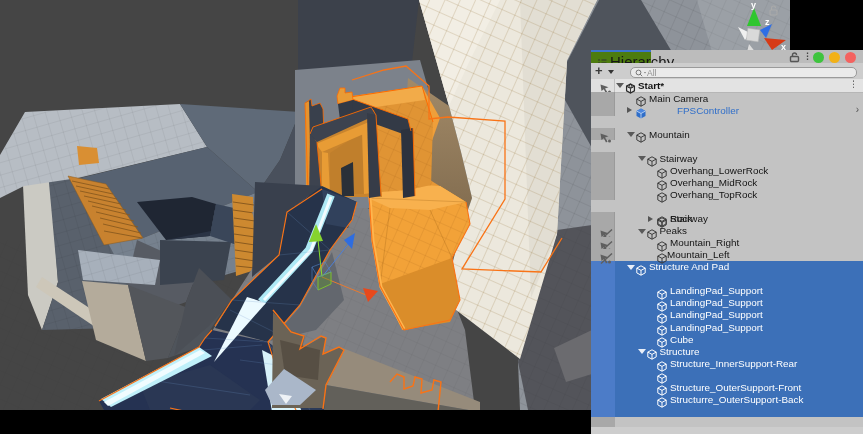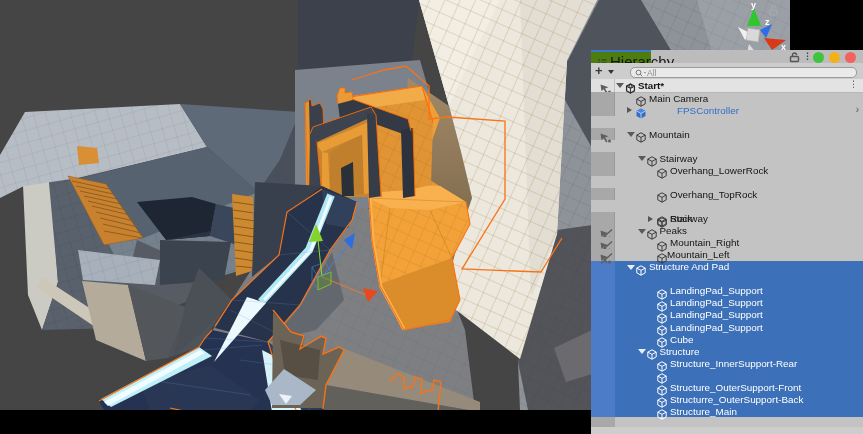--- a/index.html
+++ b/index.html
@@ -290,20 +290,28 @@
         <span class="lbl" style="left:68.5px">Stairway</span>
       </div>
       <div class="row" style="top:72.3px">
         <div class="gut"></div>
         <span class="cic" style="left:66px"><svg width="10" height="11" viewBox="0 0 10 11">
             <path d="M5 0.8L9.2 3.1v4.8L5 10.2L0.8 7.9V3.1Z" fill="none" stroke="#3c3c3c" stroke-width="1"></path>
             <path d="M5 5.4v4.8M0.8 3.1L5 5.4L9.2 3.1" stroke="#3c3c3c" stroke-width="1" fill="none"></path>
           </svg></span>
         <span class="lbl" style="left:79px">Overhang_LowerRock</span>
       </div>
+      <div class="row" style="top:84.4px">
+        <div class="gut"></div>
+        <span class="cic" style="left:66px"><svg width="10" height="11" viewBox="0 0 10 11">
+            <path d="M5 0.8L9.2 3.1v4.8L5 10.2L0.8 7.9V3.1Z" fill="none" stroke="#3c3c3c" stroke-width="1"></path>
+            <path d="M5 5.4v4.8M0.8 3.1L5 5.4L9.2 3.1" stroke="#3c3c3c" stroke-width="1" fill="none"></path>
+          </svg></span>
+        <span class="lbl" style="left:79px">Overhang_MidRock</span>
+      </div>
       <div class="row" style="top:96.4px">
         <div class="gut"></div>
         <span class="cic" style="left:66px"><svg width="10" height="11" viewBox="0 0 10 11">
             <path d="M5 0.8L9.2 3.1v4.8L5 10.2L0.8 7.9V3.1Z" fill="none" stroke="#3c3c3c" stroke-width="1"></path>
             <path d="M5 5.4v4.8M0.8 3.1L5 5.4L9.2 3.1" stroke="#3c3c3c" stroke-width="1" fill="none"></path>
           </svg></span>
         <span class="lbl" style="left:79px">Overhang_TopRock</span>
       </div>
       <div class="row" style="top:120px">
         <div class="gut"></div>
@@ -446,28 +454,20 @@
           </svg></span>
         <span class="lbl" style="left:79px">Structure_OuterSupport-Front</span>
       </div>
       <div class="row sel" style="top:301.3px">
         <div class="gut"></div>
         <span class="cic" style="left:66px"><svg width="10" height="11" viewBox="0 0 10 11">
             <path d="M5 0.8L9.2 3.1v4.8L5 10.2L0.8 7.9V3.1Z" fill="none" stroke="#fff" stroke-width="1"></path>
             <path d="M5 5.4v4.8M0.8 3.1L5 5.4L9.2 3.1" stroke="#fff" stroke-width="1" fill="none"></path>
           </svg></span>
         <span class="lbl" style="left:79px">Structurre_OuterSupport-Back</span>
-      </div>
-      <div class="row sel" style="top:313.3px">
-        <div class="gut"></div>
-        <span class="cic" style="left:66px"><svg width="10" height="11" viewBox="0 0 10 11">
-            <path d="M5 0.8L9.2 3.1v4.8L5 10.2L0.8 7.9V3.1Z" fill="none" stroke="#fff" stroke-width="1"></path>
-            <path d="M5 5.4v4.8M0.8 3.1L5 5.4L9.2 3.1" stroke="#fff" stroke-width="1" fill="none"></path>
-          </svg></span>
-        <span class="lbl" style="left:79px">Structure_Main</span>
       </div>
     </div>
 </div>
 <div id="hdricons">
  <svg style="position:absolute;left:789px;top:0" width="11" height="11" viewBox="0 0 11 11">
       <rect x="1.5" y="4.5" width="8" height="5" rx="1" fill="none" stroke="#555" stroke-width="1.4"></rect>
       <path d="M3.5 4.5V3a2 2 0 0 1 4 0" fill="none" stroke="#555" stroke-width="1.4"></path>
     </svg>
  <div style="position:absolute;left:803px;top:-1px;color:#444;font-size:9px;font-weight:bold;letter-spacing:0">⋮</div>
  <div class="circ" style="left:813px;background:#3ec43e"></div>

